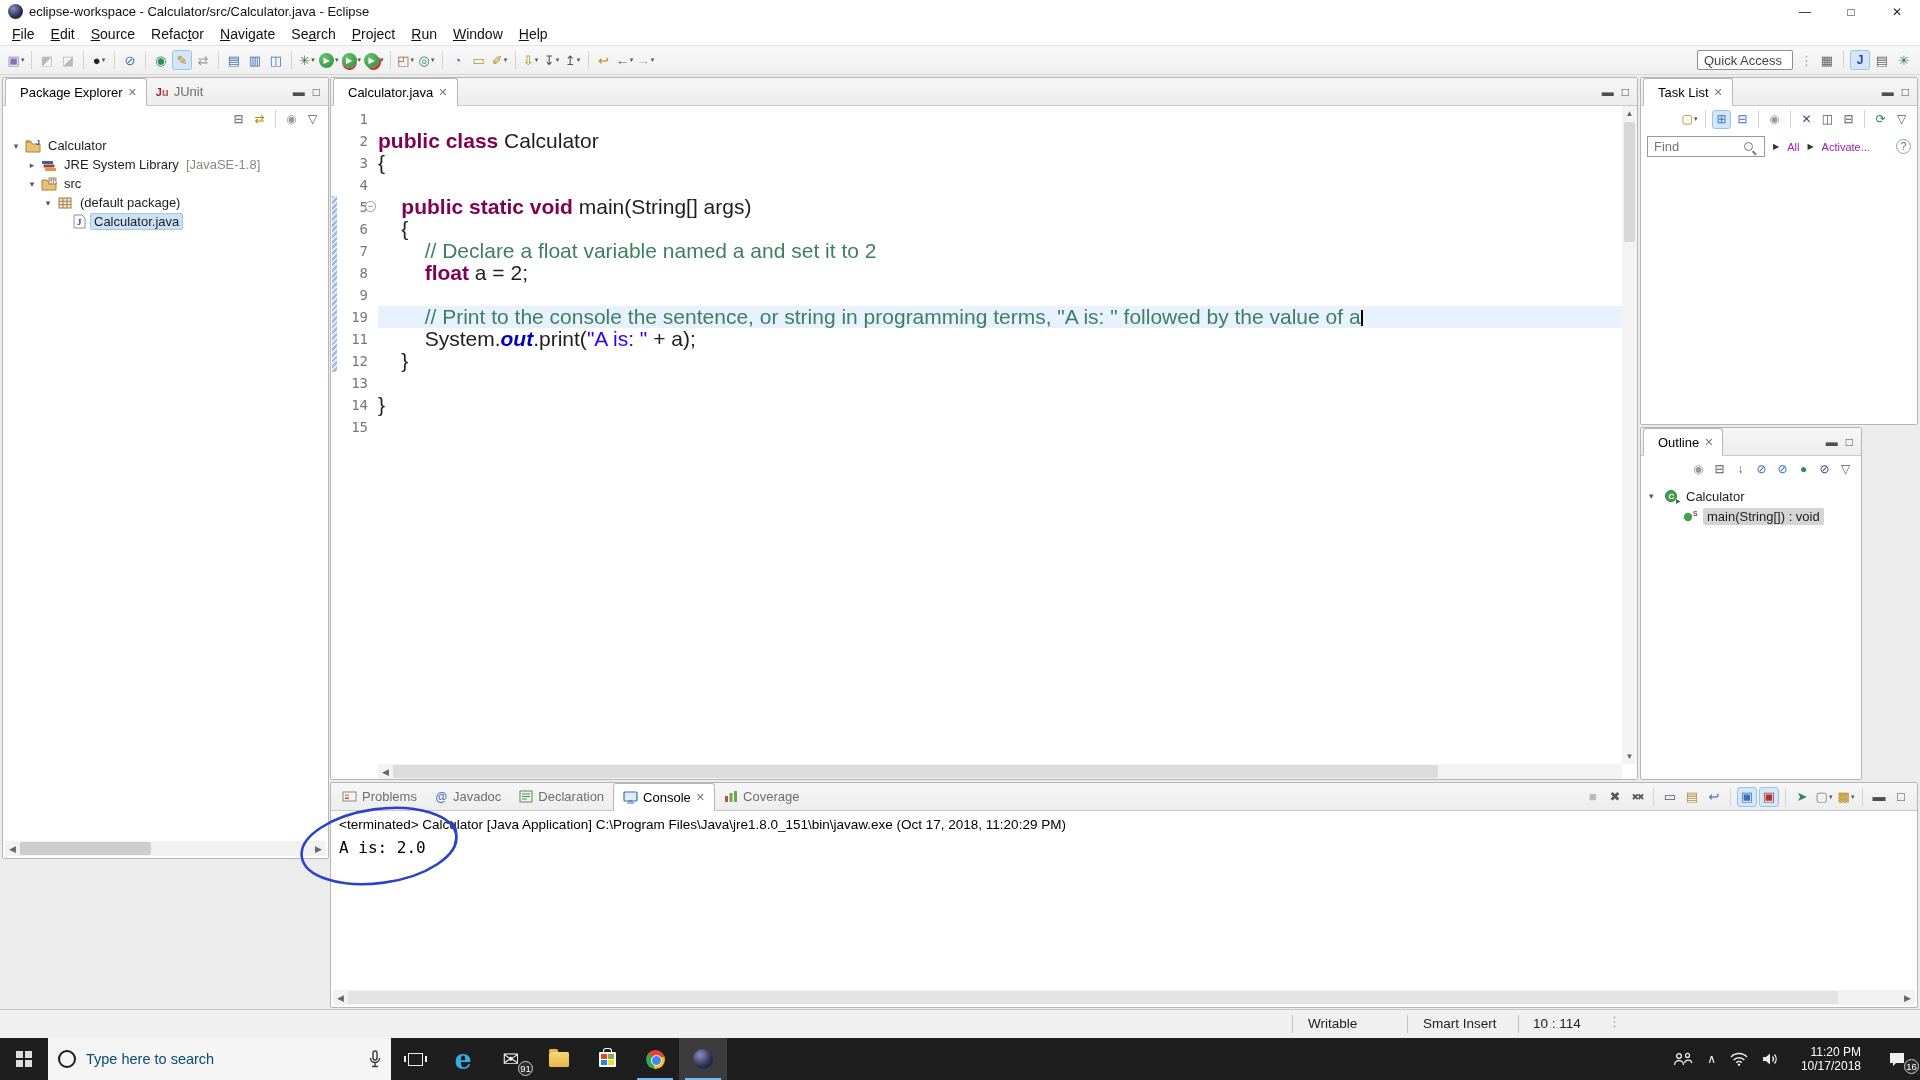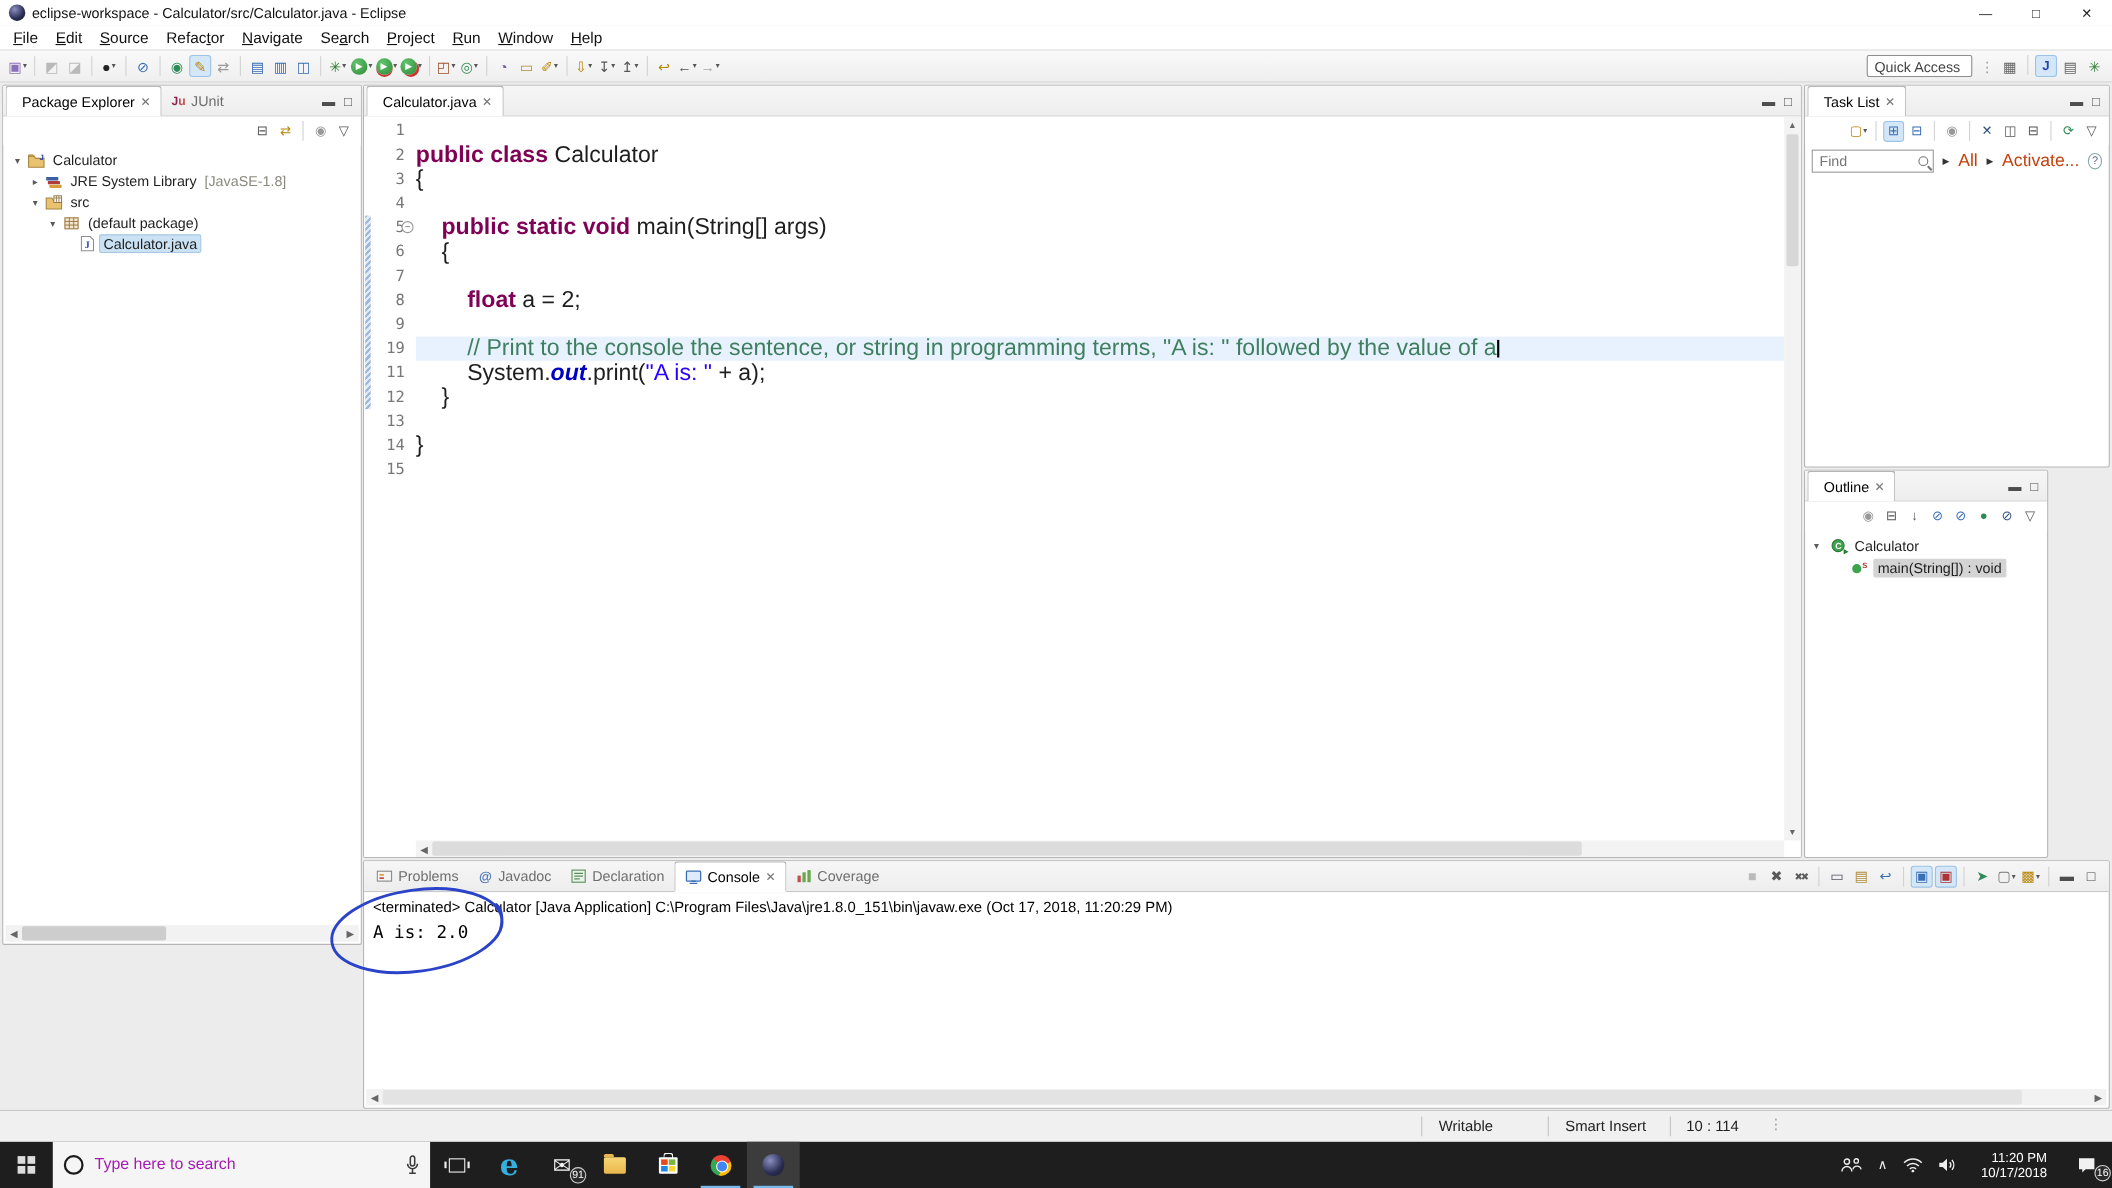--- a/index.html
+++ b/index.html
@@ -80,21 +80,21 @@
   #ed-vscroll .vthumb{position:absolute;left:2px;right:2px;top:16px;height:120px;background:#d7d7d7;border-radius:2px;}
   #ed-hscroll{position:absolute;left:47px;right:15px;bottom:0;height:15px;background:#f3f3f3;display:flex;align-items:center;}
 
   
   #find-row{display:flex;align-items:center;gap:8px;padding:4px 6px;}
   #find-box{width:118px;height:21px;border:1px solid #999;background:#fff;display:flex;align-items:center;
             padding:0 4px;font-size:13px;color:#888;}
   #find-box input{border:none;outline:none;width:92px;font-size:13px;font-family:"Liberation Sans",sans-serif;color:#333;background:transparent;}
   .mag{width:9px;height:9px;border:1.5px solid #777;border-radius:50%;position:relative;}
   .mag::after{content:"";position:absolute;width:5px;height:1.5px;background:#777;transform:rotate(45deg);left:7px;top:9px;}
-  .linkish{color:#c2410c;font-size:16px;}
+  .linkish{color:#a21caf;font-size:11px;}
   .tri{font-size:8px;color:#333;}
   .help-circ{margin-left:auto;width:15px;height:15px;border:1px solid #8aa;border-radius:50%;color:#568;
        font-size:10px;display:flex;align-items:center;justify-content:center;}
   .otree{padding:4px 0 0 4px;font-size:13px;}
   .orow{height:20px;display:flex;align-items:center;gap:5px;}
   .orow .lbl.osel{background:#d4d4d4;border-radius:2px;padding:1px 4px;}
 
   
   #console-header{font-size:13.5px;color:#000;padding:6px 0 0 8px;white-space:nowrap;overflow:hidden;}
   #console-out{font-family:"DejaVu Sans Mono",monospace;font-size:16px;color:#000;padding:6px 0 0 8px;}
@@ -108,21 +108,21 @@
 
   
   #taskbar{left:0;top:1038px;width:1920px;height:42px;background:#1e1e1e;display:flex;align-items:stretch;}
   .tb-slot{width:48px;display:flex;align-items:center;justify-content:center;position:relative;}
   .tb-slot.active{background:#3c3c3c;}
   .tb-underline{position:absolute;bottom:0;left:6px;right:6px;height:2px;background:#76b9ed;}
   #win-logo{display:grid;grid-template-columns:7px 7px;grid-template-rows:7px 7px;gap:1.5px;}
   #win-logo span{background:#ddd;}
   #search-box{width:343px;background:#f5f5f5;display:flex;align-items:center;gap:10px;padding:0 10px;}
   #cortana-ring{width:18px;height:18px;border:2.5px solid #1a1a1a;border-radius:50%;}
-  #search-text{font-size:14.5px;color:#a21caf;flex:1;}
+  #search-text{font-size:14.5px;color:#0c4a6e;flex:1;}
   .badge{position:absolute;right:2px;bottom:4px;min-width:15px;height:15px;border-radius:50%;
      background:#2b2b2b;border:1px solid #cfcfcf;color:#fff;font-size:9.5px;display:flex;align-items:center;justify-content:center;}
   #edge-e{color:#35aee0;font-size:27px;font-weight:bold;font-family:"DejaVu Serif",serif;}
   #mail-env{color:#f2f2f2;font-size:20px;}
   .folder-ico{width:20px;height:15px;background:linear-gradient(#f8d775,#e8b64c);border-radius:1.5px;position:relative;}
   .folder-ico::before{content:"";position:absolute;top:-3px;left:0;width:9px;height:3px;background:#e8b64c;border-radius:1.5px 1.5px 0 0;}
   #store-bag{width:17px;height:15px;background:#fff;border-radius:1px;position:relative;display:grid;
      grid-template-columns:6px 6px;grid-template-rows:5px 5px;gap:1px;align-content:center;justify-content:center;}
   #store-bag::before{content:"";position:absolute;top:-4px;left:4px;width:7px;height:5px;border:1.5px solid #fff;border-bottom:none;border-radius:3px 3px 0 0;}
   #chrome-disc{width:19px;height:19px;border-radius:50%;position:relative;
@@ -423,21 +423,21 @@
           <div class="lnum">14</div>
           <div class="lnum">15</div>
         </div>
       <div id="code" style="padding-top: 2px;">
           <div class="cline"></div>
           <div class="cline"><span class="kw">public</span><span> </span><span class="kw">class</span><span> Calculator</span></div>
           <div class="cline"><span>{</span></div>
           <div class="cline"></div>
           <div class="cline"><span>    </span><span class="kw">public</span><span> </span><span class="kw">static</span><span> </span><span class="kw">void</span><span> main(String[] args)</span></div>
           <div class="cline"><span>    {</span></div>
-          <div class="cline"><span>        </span></div>
+          <div class="cline"><span>        </span><span class="cm">// Declare a float variable named a and set it to 2</span></div>
           <div class="cline"><span>        </span><span class="kw">float</span><span> a = 2;</span></div>
           <div class="cline"></div>
           <div class="cline cur"><span>        </span><span class="cm">// Print to the console the sentence, or string in programming terms, "A is: " followed by the value of a</span><span class="caret"></span></div>
           <div class="cline"><span>        System.</span><span class="fld">out</span><span>.print(</span><span class="st">"A is: "</span><span> + a);</span></div>
           <div class="cline"><span>    }</span></div>
           <div class="cline"></div>
           <div class="cline"><span>}</span></div>
           <div class="cline"></div>
         </div>
       <div id="ed-vscroll">

